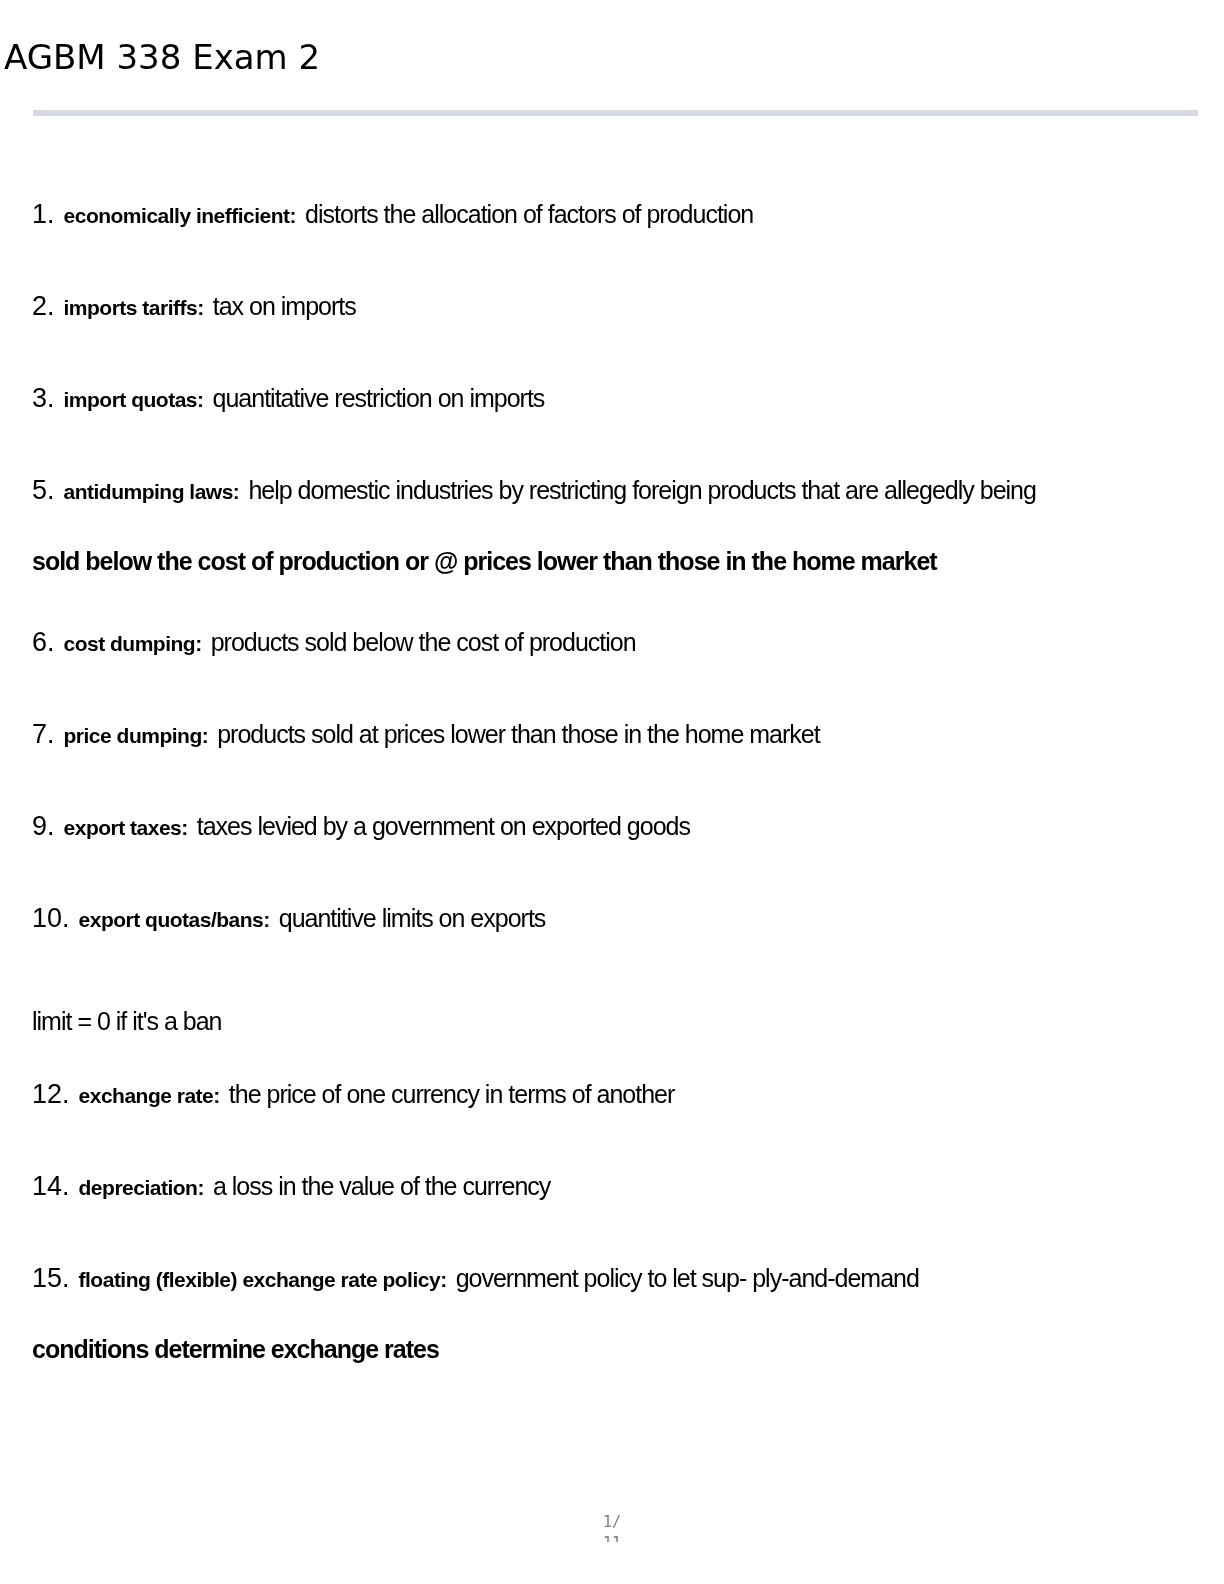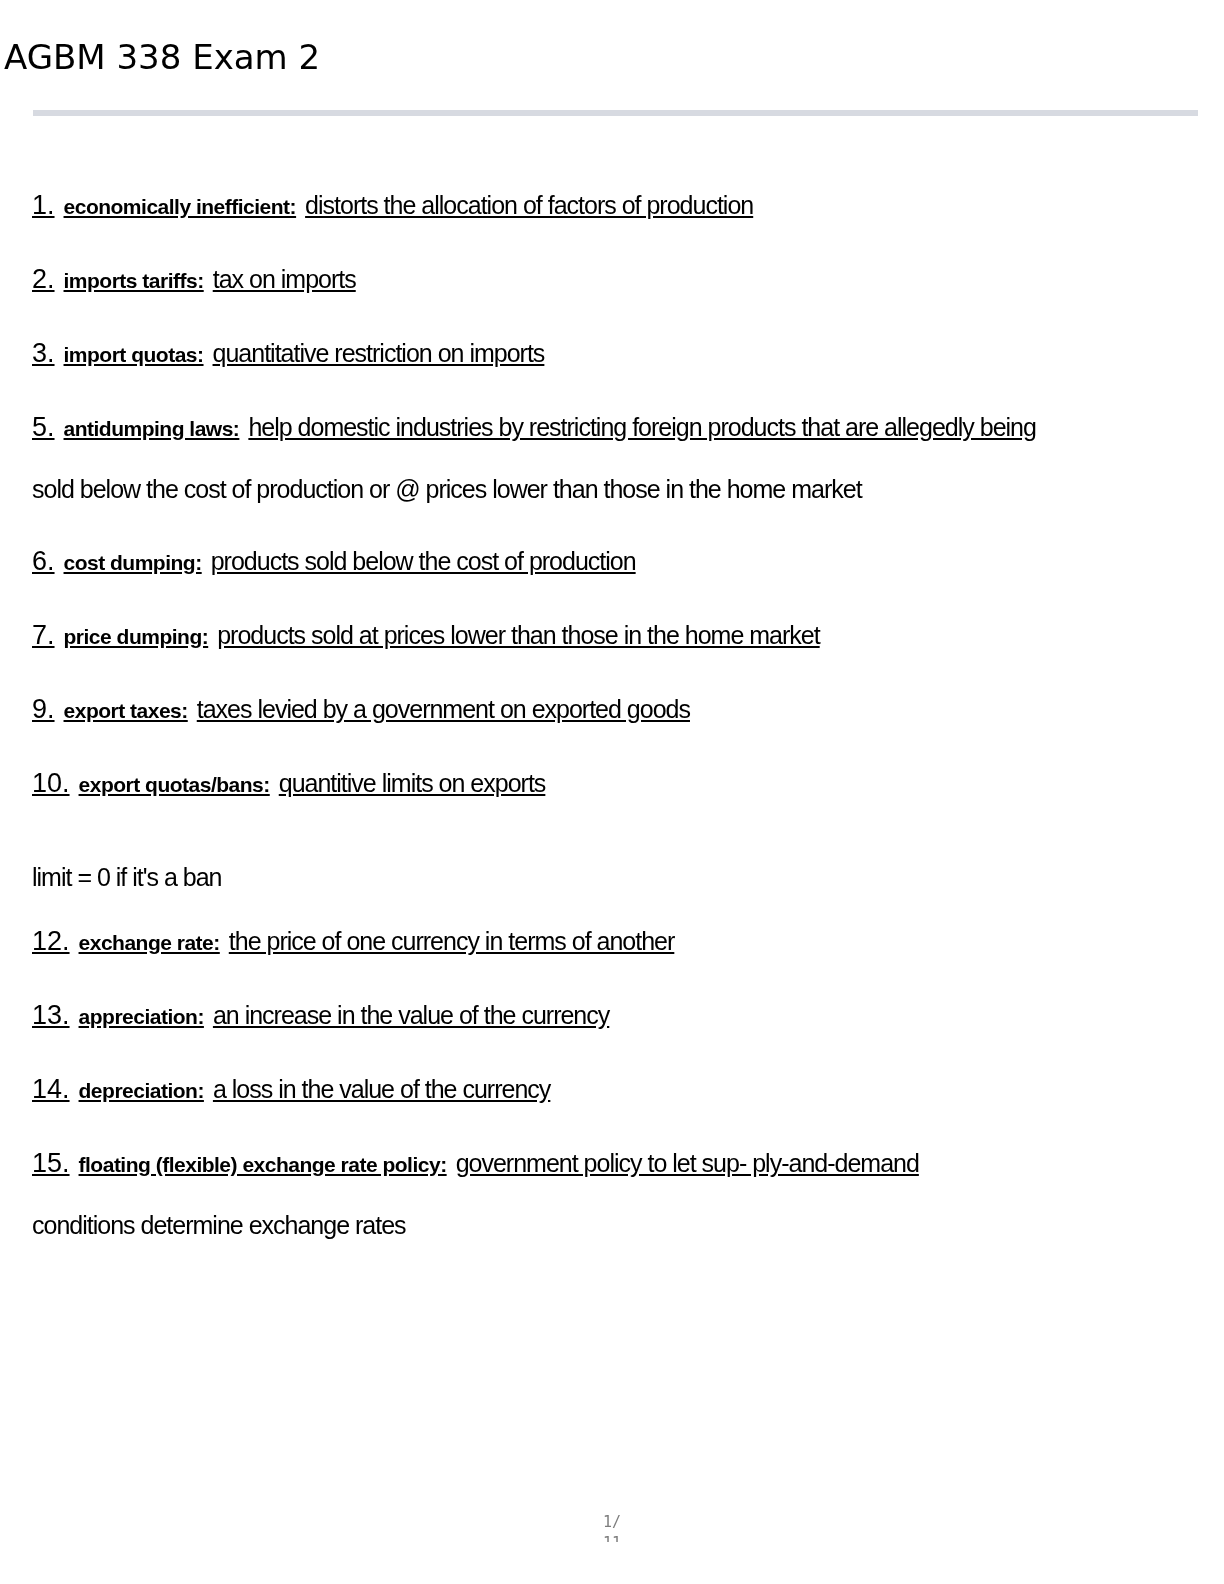--- a/index.html
+++ b/index.html
@@ -29,42 +29,42 @@
     background: #d7dae1;
     margin: 32px 26px 0 33px;
   }
   .content {
     margin: 59px 34px 0 32px;
   }
   .item {
     margin-bottom: 12px;
   }
   .line {
-    line-height: 60px;
+    line-height: 79px;
     font-size: 25px;
     letter-spacing: -1px;
     white-space: nowrap;
-    text-decoration: underline;
   }
   .num {
     font-size: 27px;
     letter-spacing: 0;
     margin-right: 9px;
   }
   .term {
     font-weight: bold;
     font-size: 21px;
     letter-spacing: -0.5px;
     margin-right: 9px;
   }
   .cont {
     line-height: 60px;
     font-size: 25px;
     letter-spacing: -1px;
     white-space: nowrap;
+    font-weight: bold;
   }
   .note-line {
     line-height: 60px;
     font-size: 25px;
     letter-spacing: -1px;
     margin-top: 32px;
     margin-bottom: 4px;
     white-space: nowrap;
   }
   .page-footer {
@@ -124,23 +124,20 @@
     <div class="line"><span class="num">10.</span><span class="term">export quotas/bans:</span><span class="def">quantitive limits on exports</span></div>
   </div>
 
   <div class="note-line">limit = 0 if it's a ban</div>
 
 
   <div class="item">
     <div class="line"><span class="num">12.</span><span class="term">exchange rate:</span><span class="def">the price of one currency in terms of another</span></div>
   </div>
 
-  <div class="item">
-    <div class="line"><span class="num">13.</span><span class="term">appreciation:</span><span class="def">an increase in the value of the currency</span></div>
-  </div>
 
   <div class="item">
     <div class="line"><span class="num">14.</span><span class="term">depreciation:</span><span class="def">a loss in the value of the currency</span></div>
   </div>
 
   <div class="item">
     <div class="line"><span class="num">15.</span><span class="term">floating (flexible) exchange rate policy:</span><span class="def">government policy to let sup- ply-and-demand</span></div>
     <div class="cont">conditions determine exchange rates</div>
   </div>
 

